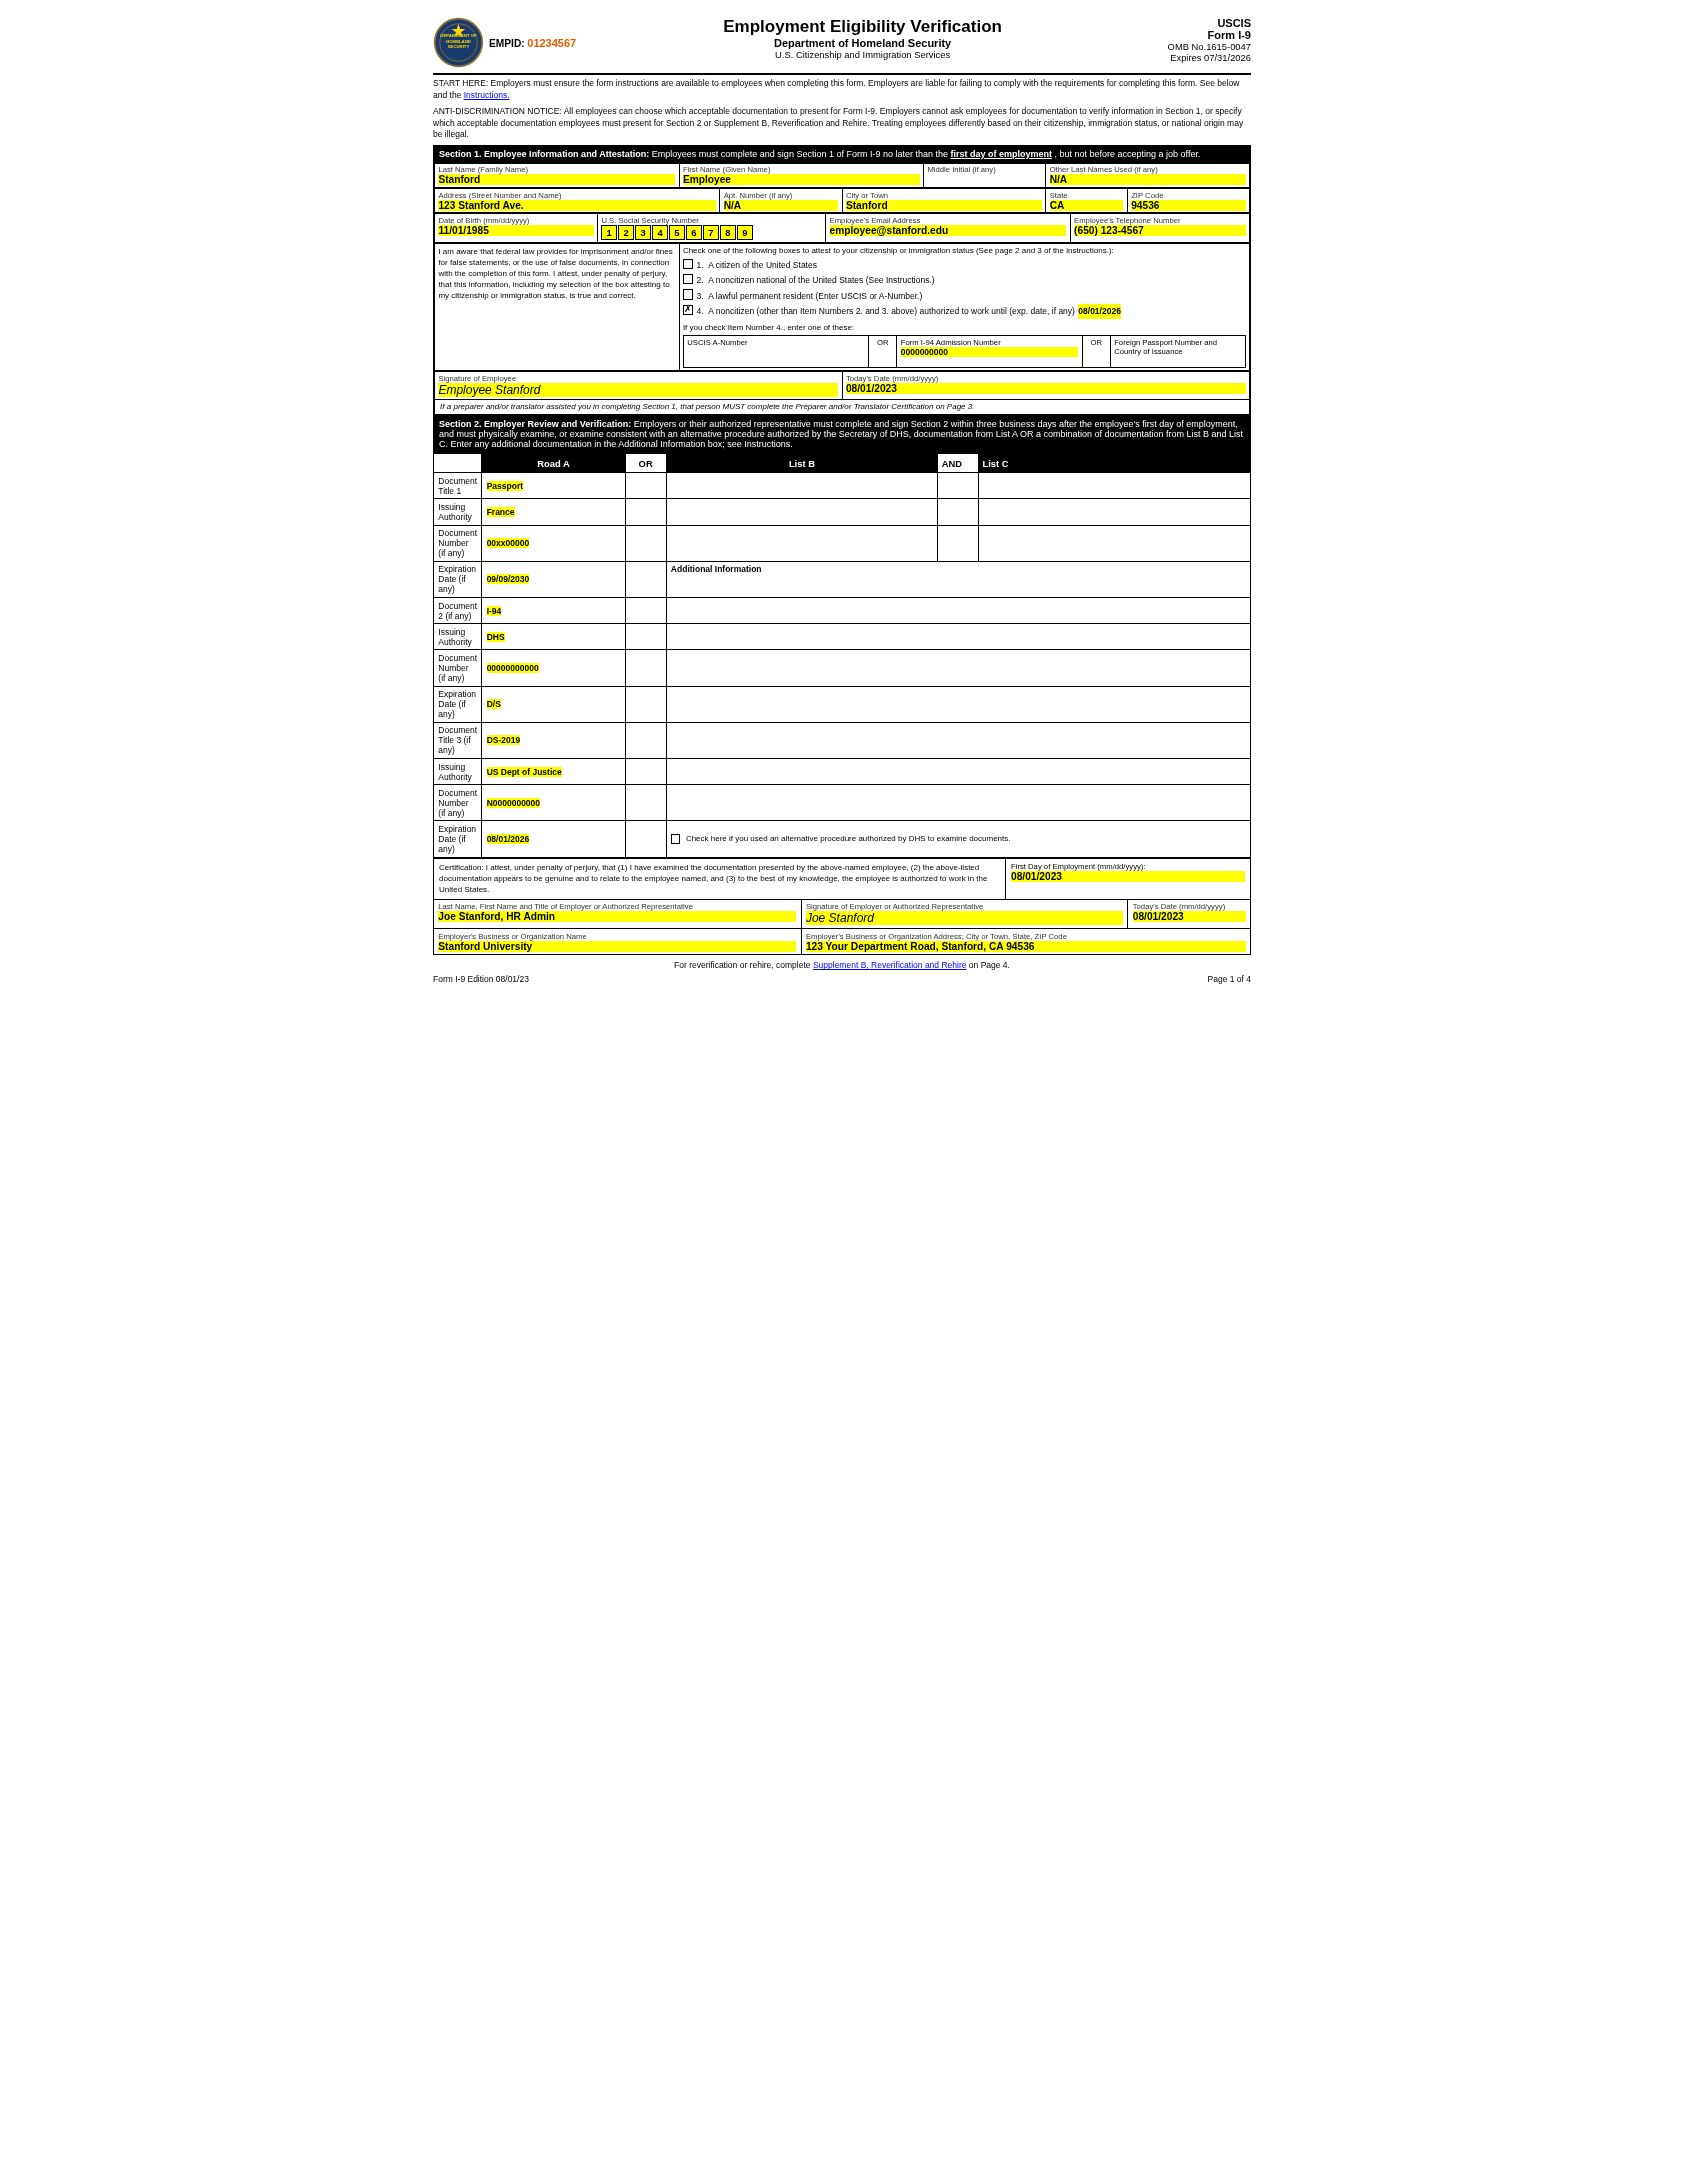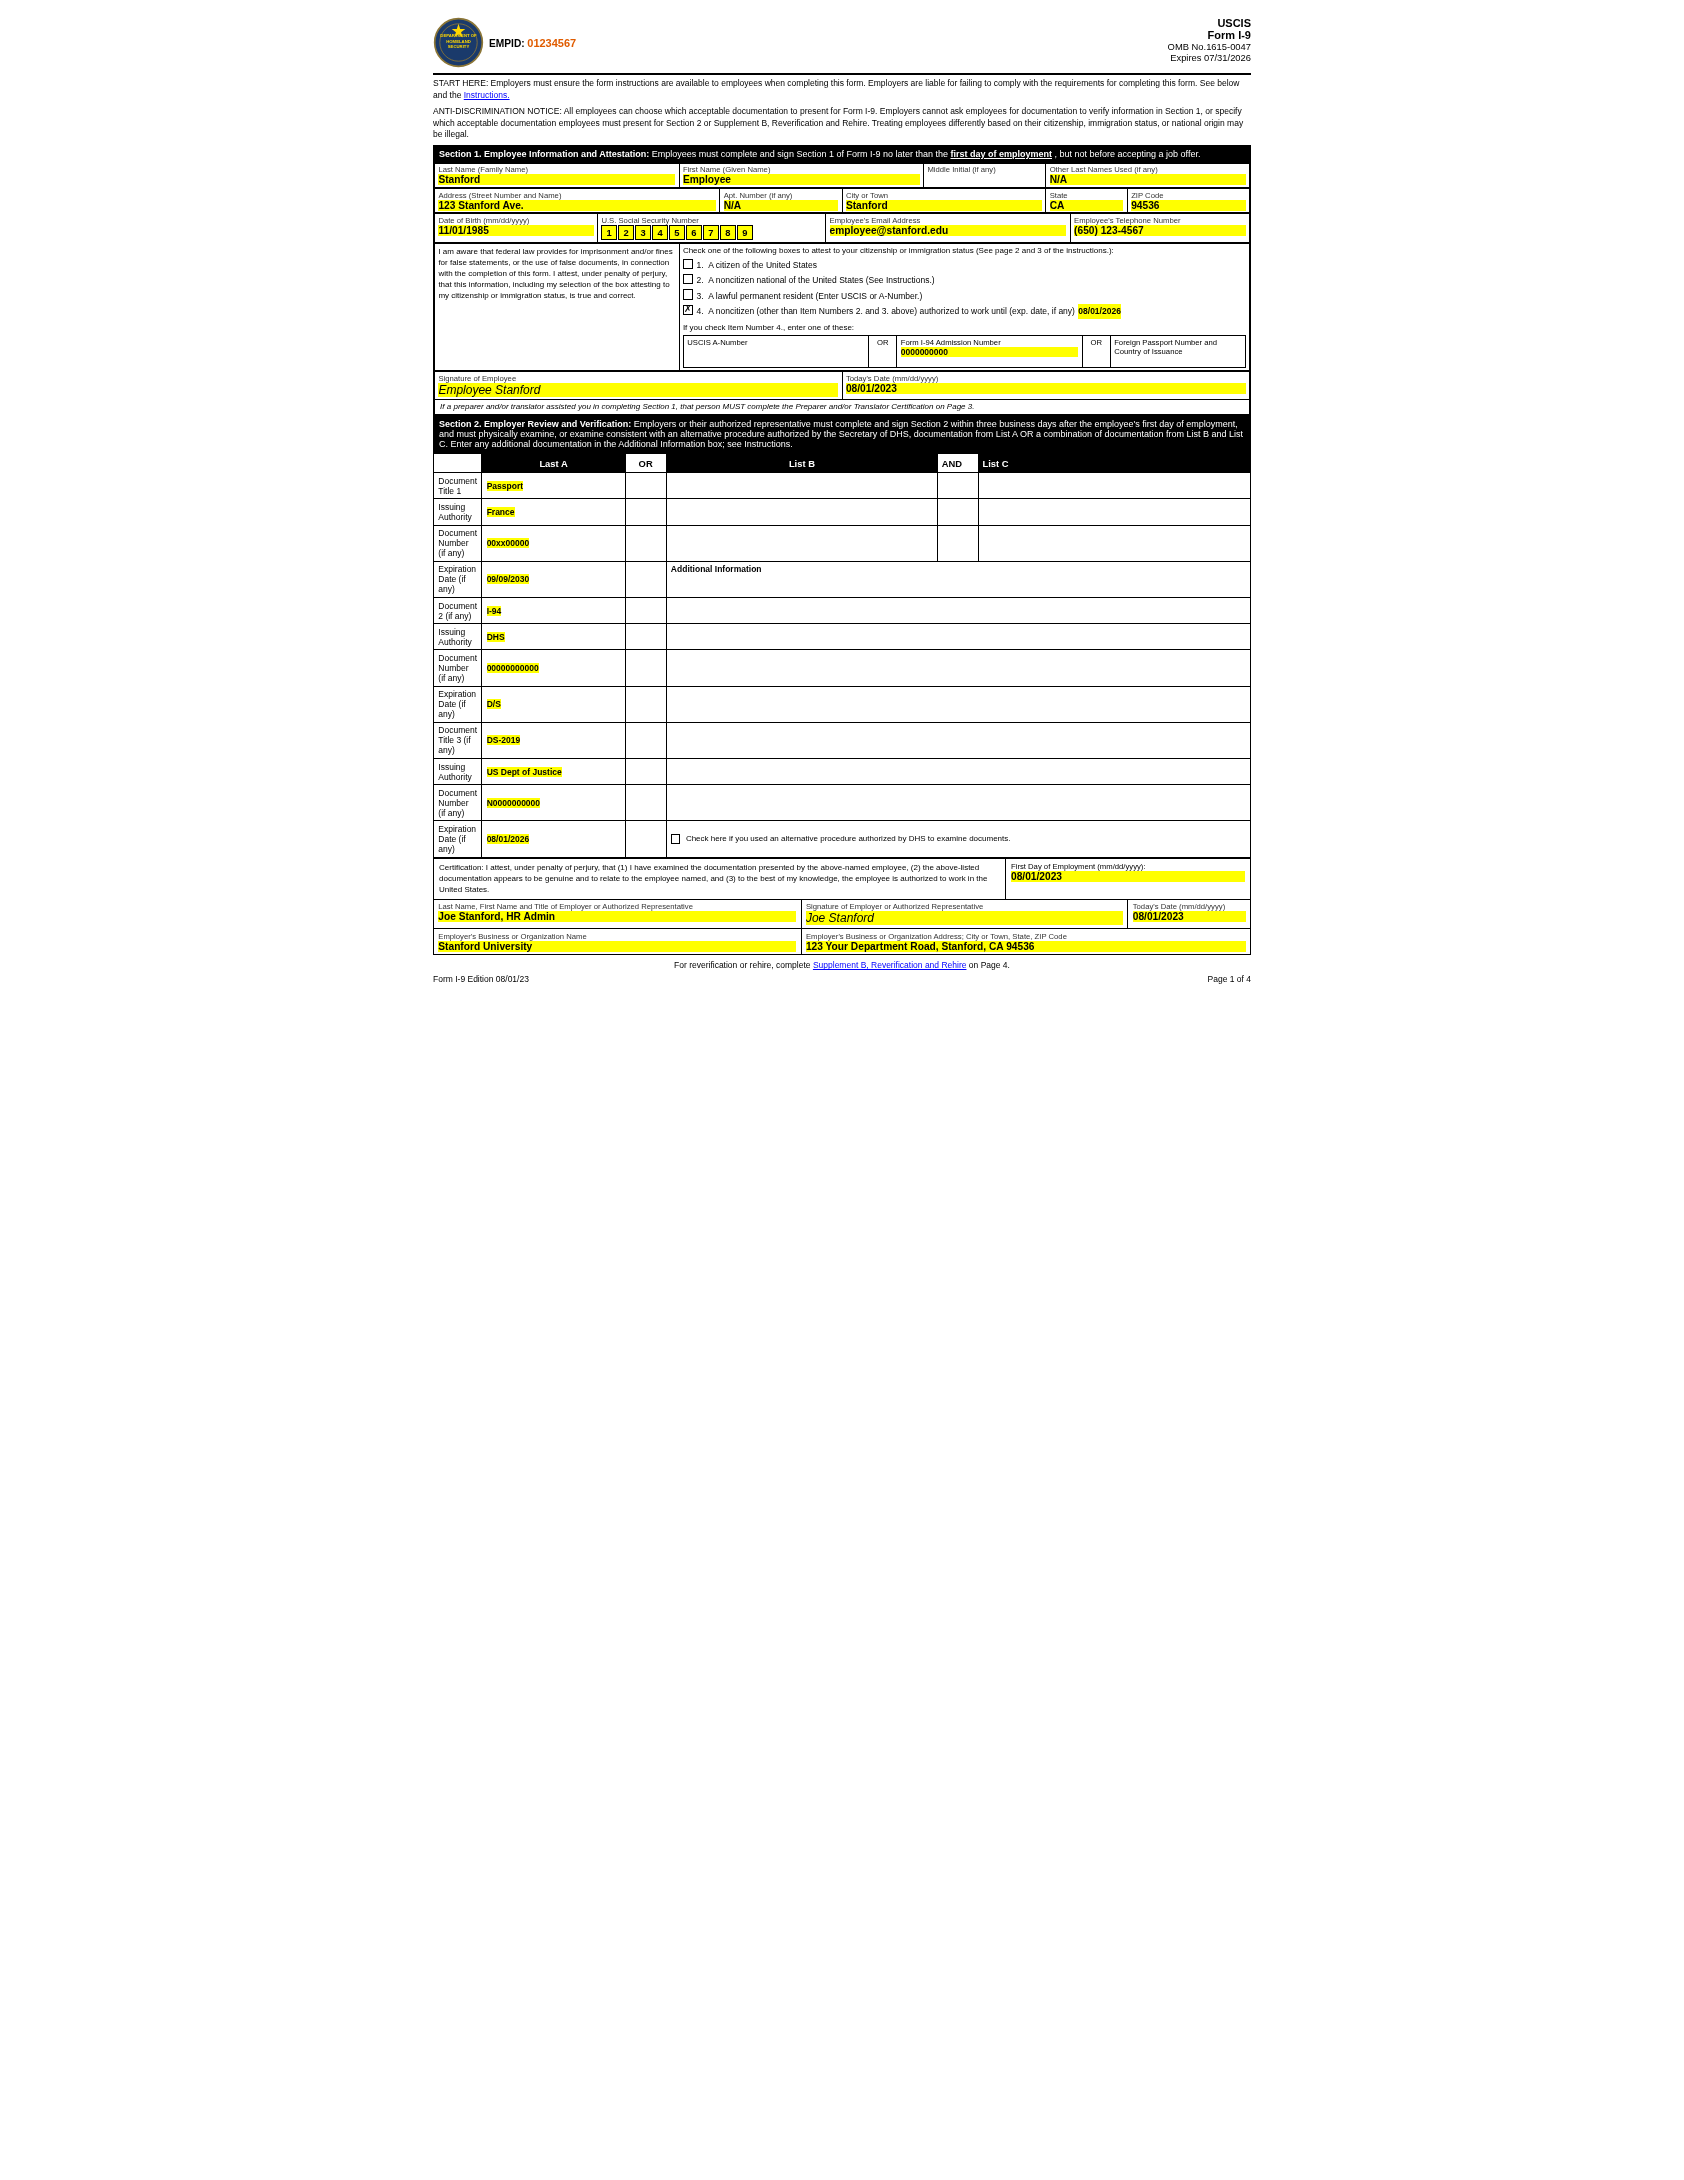--- a/index.html
+++ b/index.html
@@ -223,20 +223,25 @@
       <text x="30" y="30" text-anchor="middle" fill="#ffd700" font-size="5" font-weight="bold">HOMELAND</text>
       <text x="30" y="36" text-anchor="middle" fill="#ffd700" font-size="5" font-weight="bold">SECURITY</text>
       <polygon points="30,8 32,14 38,14 33,18 35,24 30,20 25,24 27,18 22,14 28,14" fill="#ffd700"></polygon>
     </svg>
     <div>
       <div>
         <span style="font-weight:bold;font-size:10.2px;">EMPID:</span>
         <span class="form-id-number">01234567</span>
       </div>
     </div>
+  </div>
+  <div class="header-center">
+    <h1>Employment Eligibility Verification</h1>
+    <h2>Department of Homeland Security</h2>
+    <p>U.S. Citizenship and Immigration Services</p>
   </div>
   <div class="header-right">
     <div class="form-title">USCIS</div>
     <div class="form-title">Form I-9</div>
     <div>OMB No.1615-0047</div>
     <div>Expires 07/31/2026</div>
   </div>
 </div>
 
 <div class="notice">
@@ -415,21 +420,21 @@
 <div style="border:0.9px solid #000;border-top:0;background:#000;color:#fff;padding:3.4px 5.1px;font-size:9px;">
   <span style="font-weight:bold;">Section 2. Employer Review and Verification:</span>
   <span> Employers or their authorized representative must complete and sign Section 2 within three business days after the employee's first day of employment, and must physically examine, or examine consistent with an alternative procedure authorized by the Secretary of DHS, documentation from List A OR a combination of documentation from List B and List C. Enter any additional documentation in the Additional Information box; see Instructions.</span>
 </div>
 
 <table class="sec2-table">
 
   <tbody>
       <tr class="black-header-row">
     <td style="width:5%;background:#fff;color:#000;border:0.9px solid #000;"></td>
-    <td style="background:#000;color:#fff;text-align:center;font-weight:bold;font-size:9.4px;border:0.9px solid #000;">Last A</td>
+    <td style="background:#000;color:#fff;text-align:center;font-weight:bold;font-size:9.4px;border:0.9px solid #000;">Road A</td>
     <td style="width:5%;background:#fff;color:#000;border:0.9px solid #000;text-align:center;font-weight:bold;">OR</td>
     <td style="background:#000;color:#fff;text-align:center;font-weight:bold;font-size:9.4px;border:0.9px solid #000;">List B</td>
     <td style="width:5%;background:#fff;color:#000;border:0.9px solid #000;text-align:left;font-weight:bold;">AND</td>
     <td style="background:#000;color:#fff;text-align:left;font-weight:bold;font-size:9.4px;border:0.9px solid #000;">List C</td>
   </tr>
 
   <tr>
     <td style="border:0.9px solid #000;padding:2.6px 4.3px;">Document Title 1</td>
     <td style="border:0.9px solid #000;padding:2.6px 4.3px;"><span class="inline-highlight">Passport</span></td>
     <td style="border:0.9px solid #000;padding:2.6px 4.3px;"></td>

